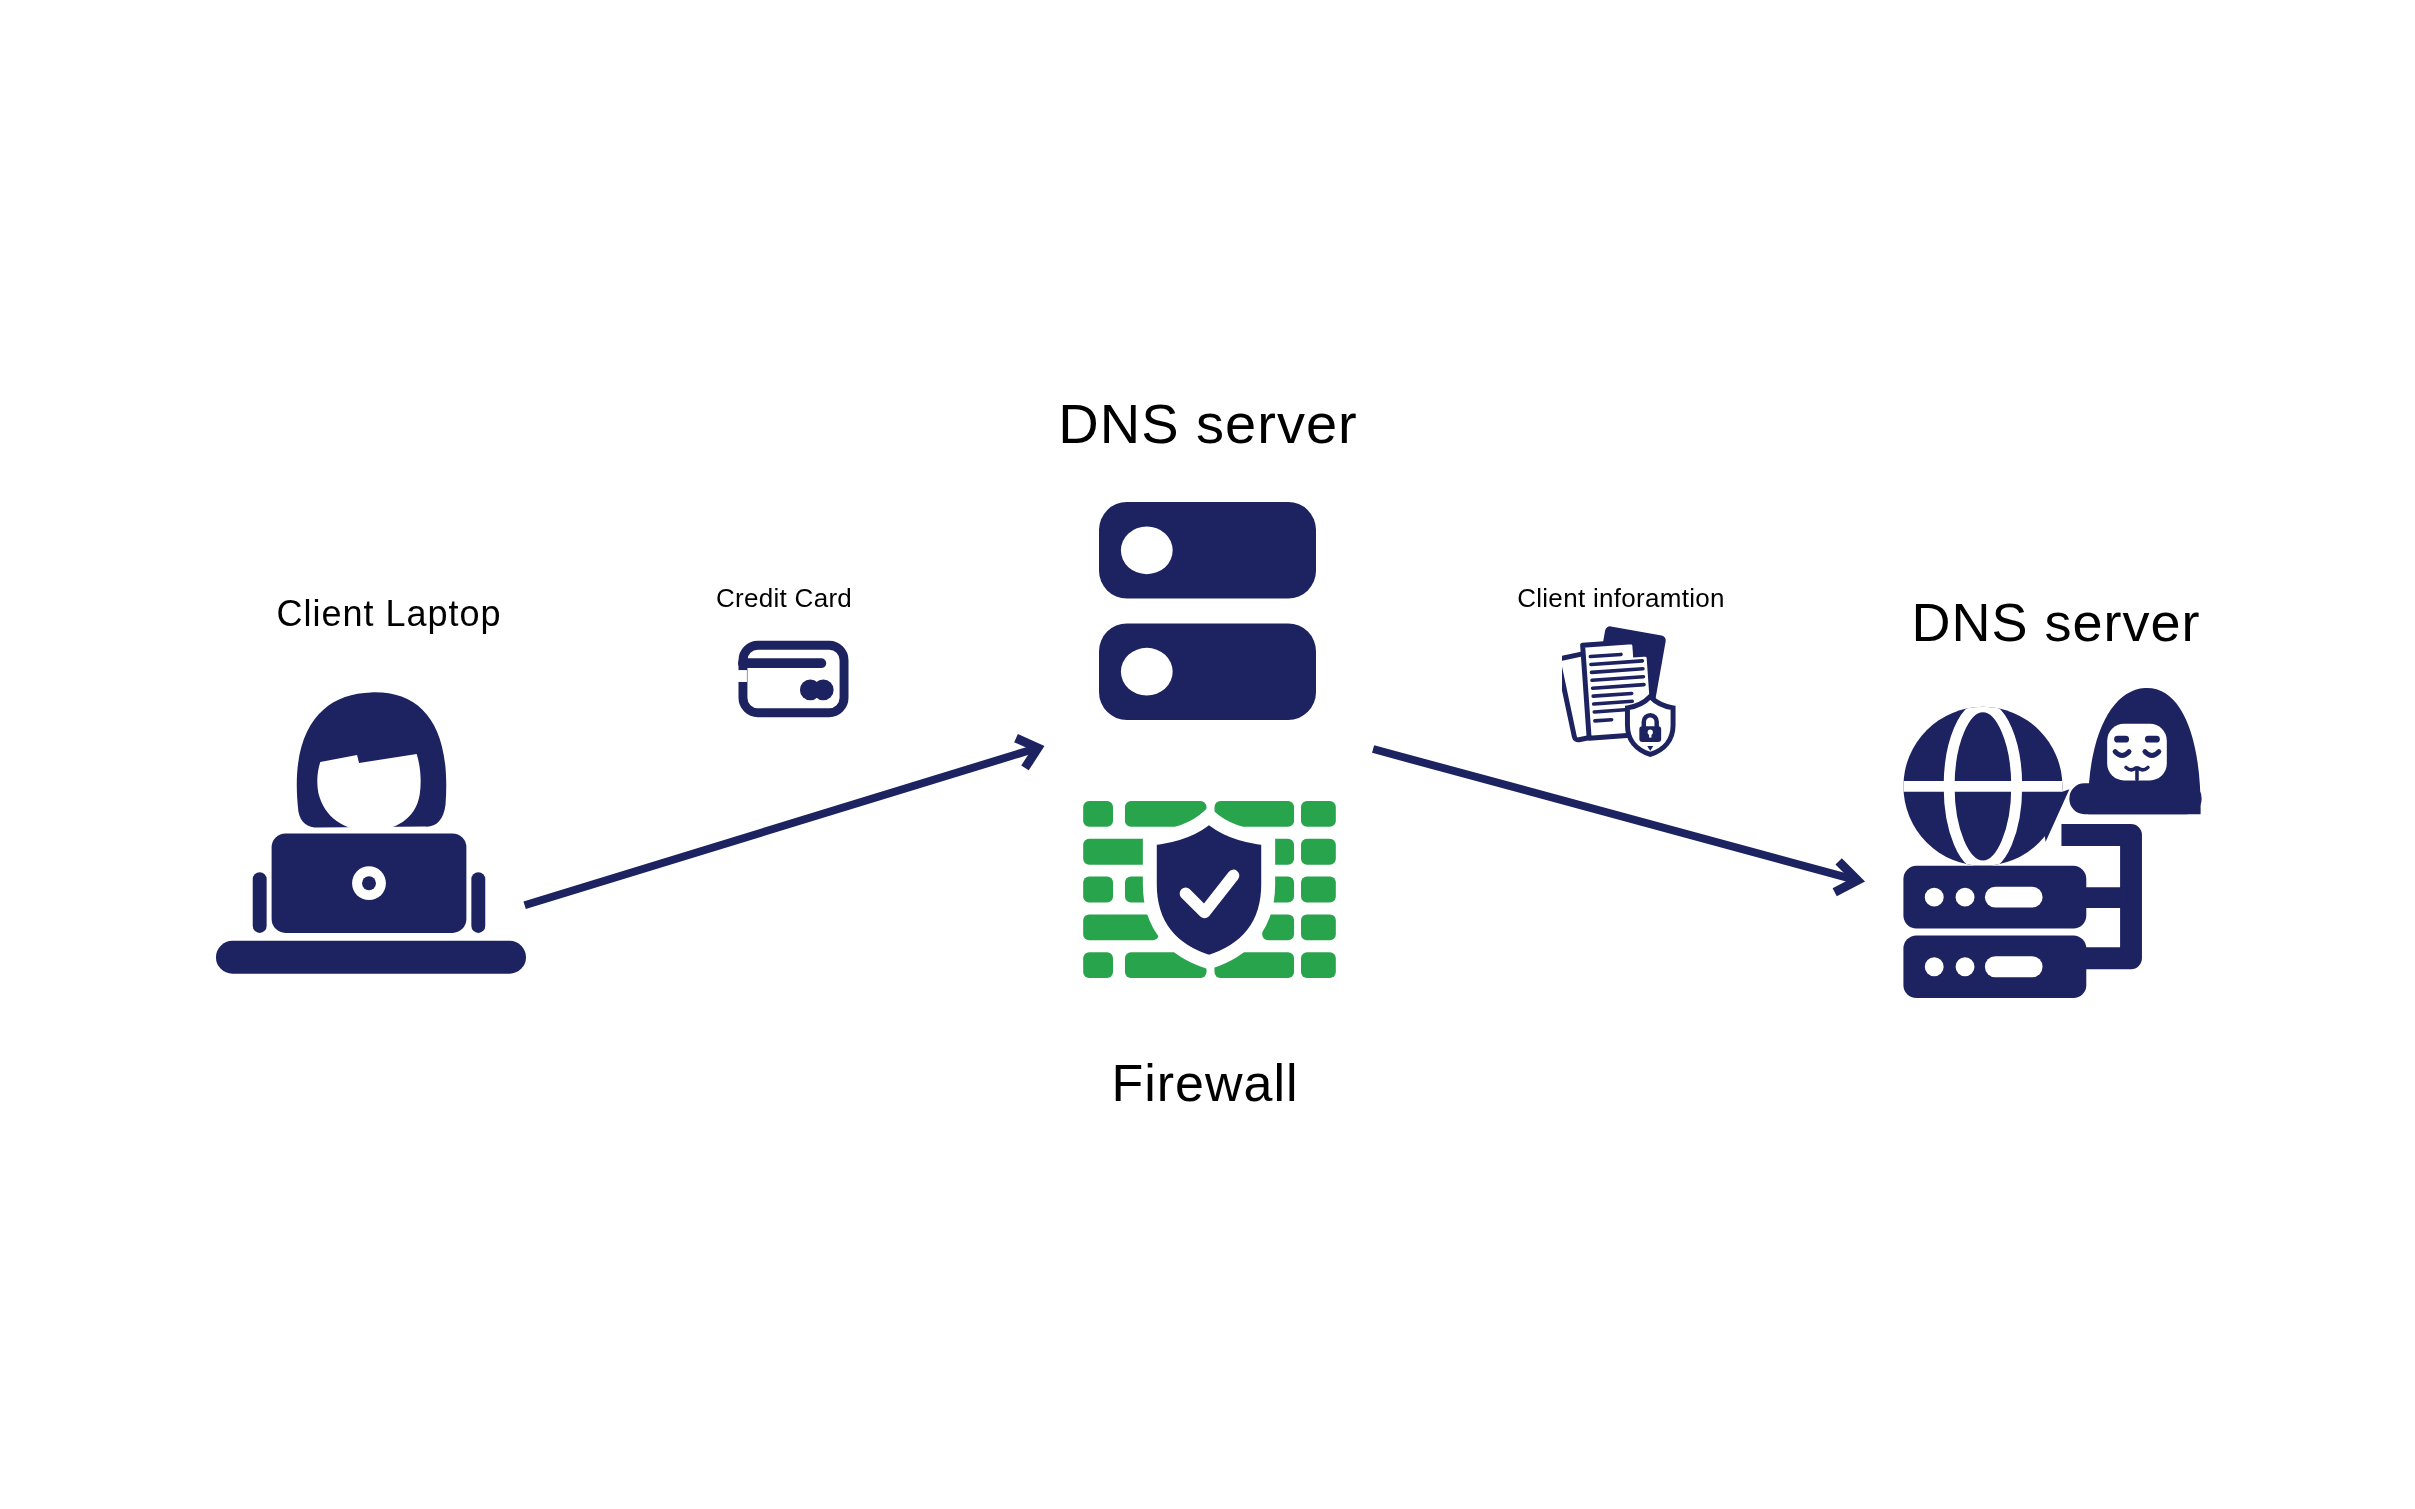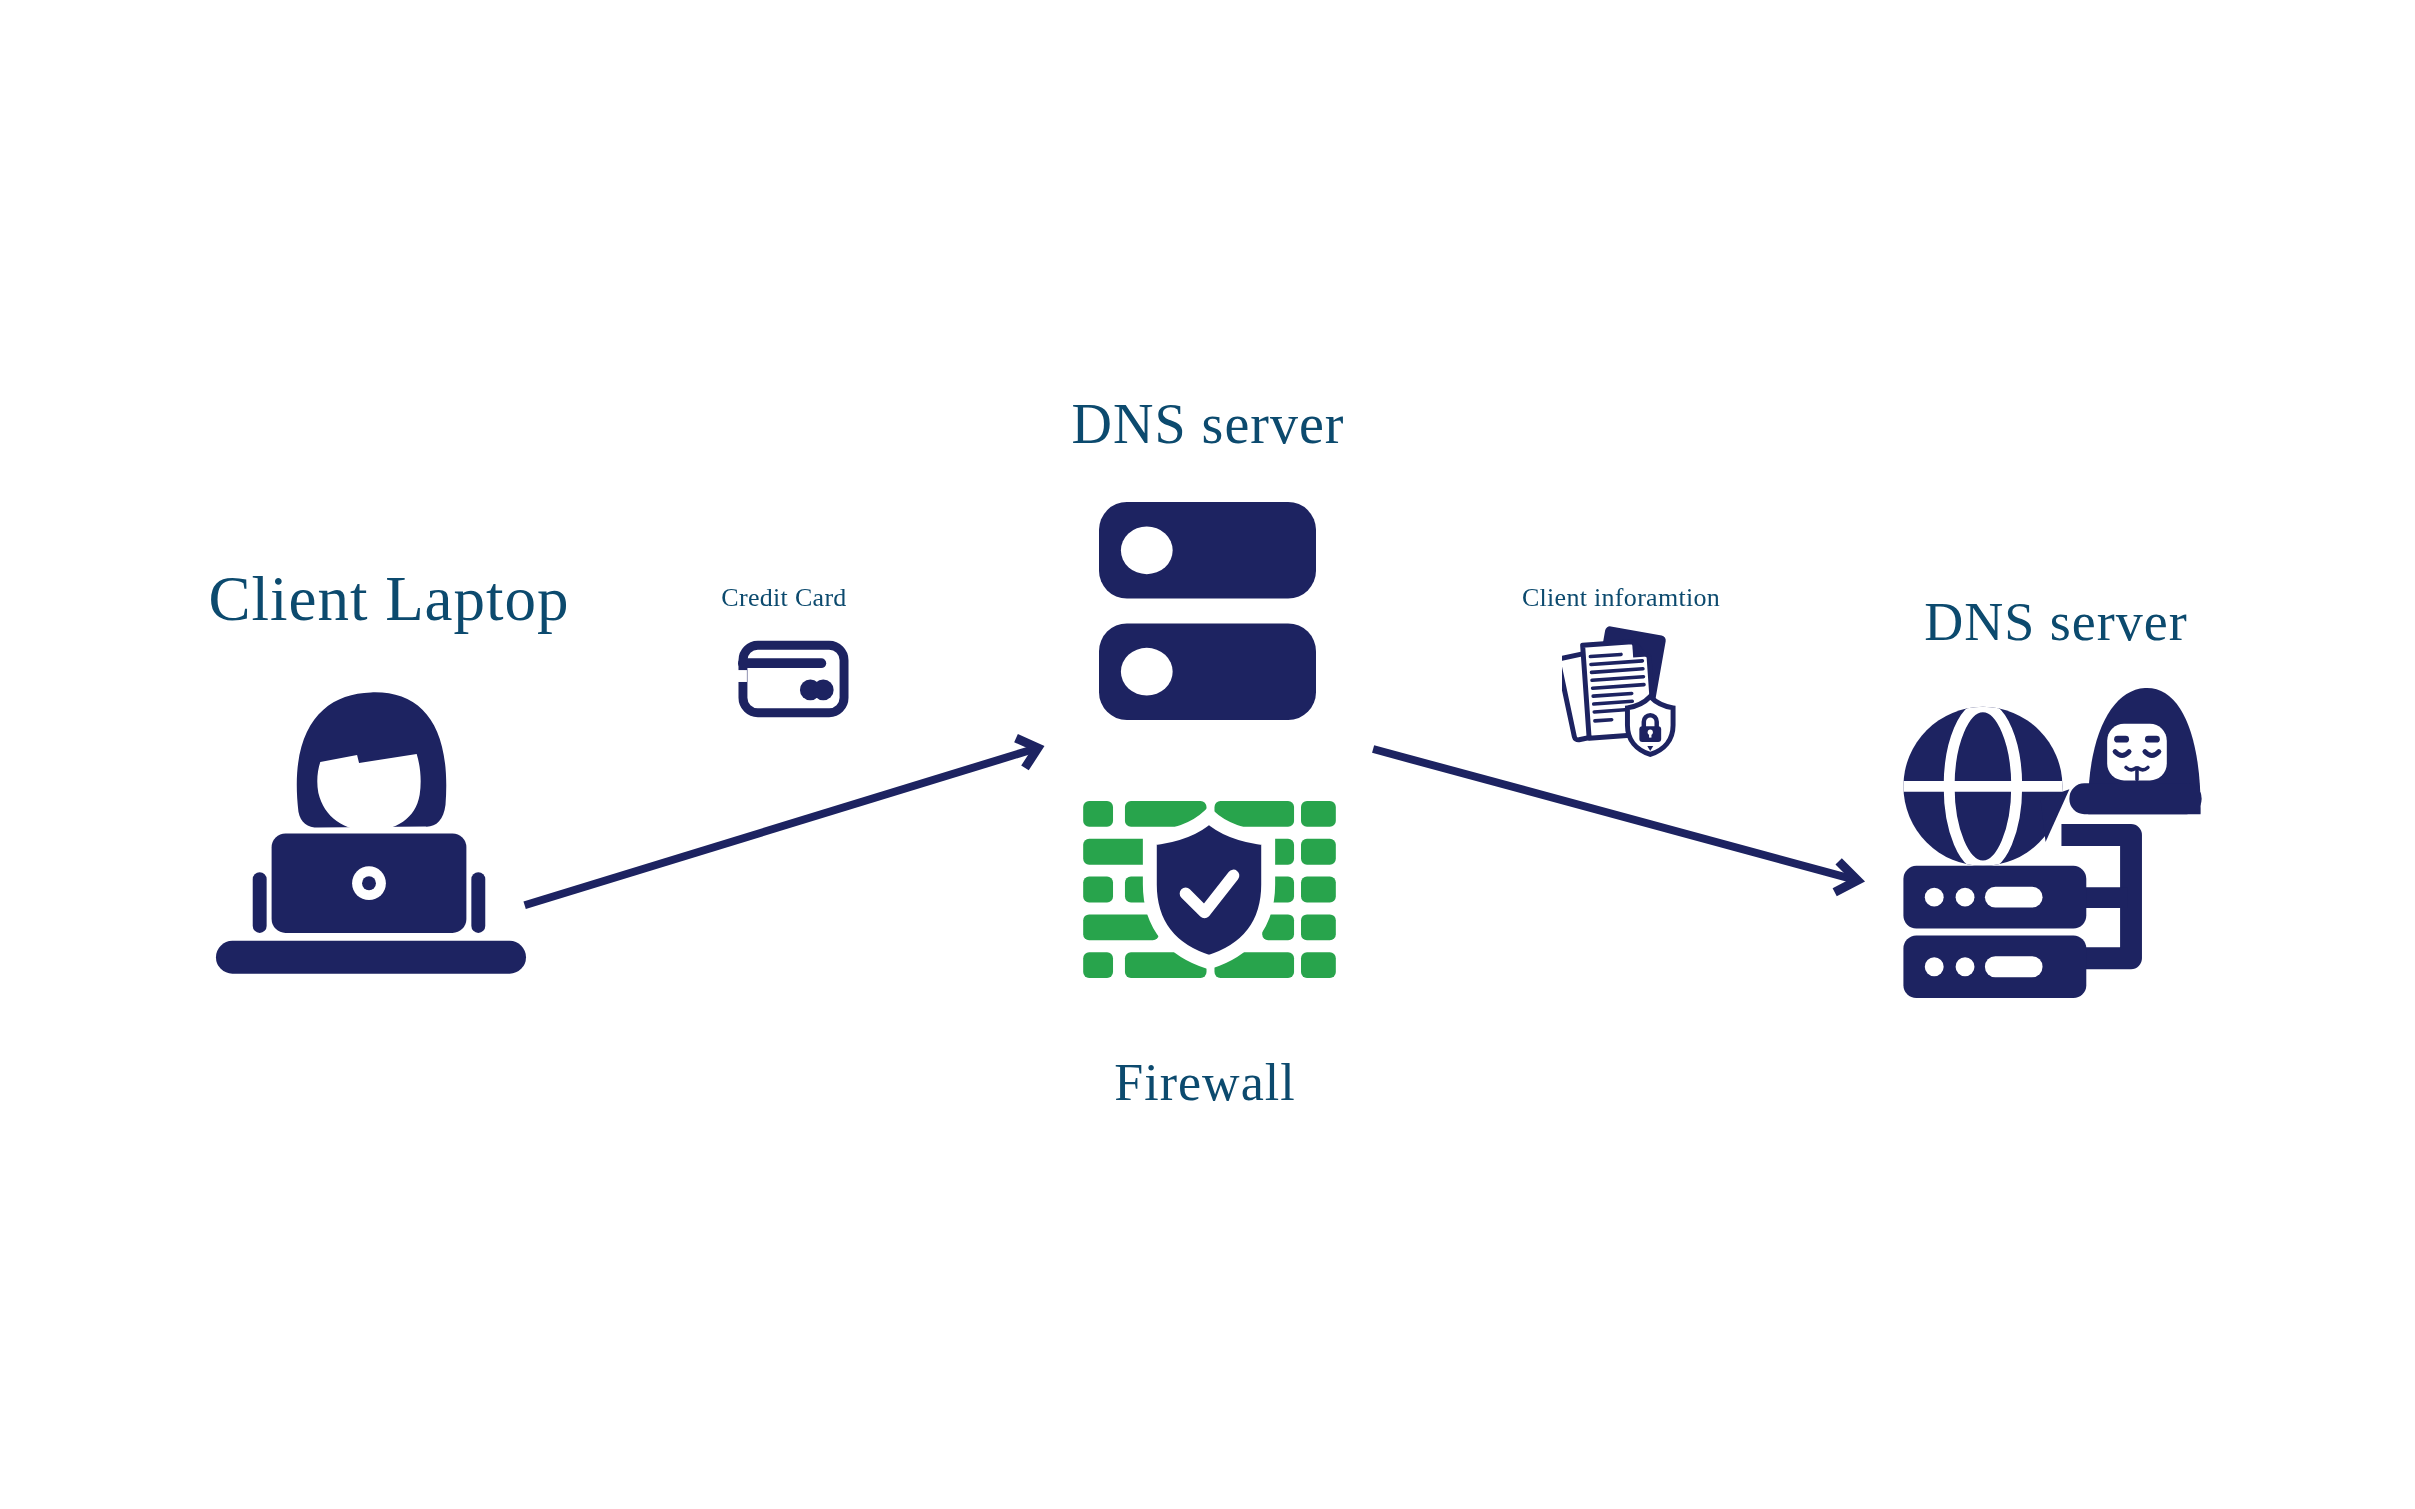--- a/index.html
+++ b/index.html
@@ -9,24 +9,23 @@
     height: 1509px;
     background: #ffffff;
     font-family: "Liberation Sans", sans-serif;
     overflow: hidden;
   }
   .abs { position: absolute; }
   .label {
     position: absolute;
     transform: translateX(-50%);
     white-space: nowrap;
-    color: #0c4a6e;
+    color: #000000;
     line-height: 1;
     text-align: center;
-    font-family: Liberation Serif, serif;
   }
   .label-lg { font-size: 54px; font-weight: 400; letter-spacing: 1px; }
   .label-md { font-size: 26px; font-weight: 400; letter-spacing: 0.3px; }
   svg { display: block; }
 </style>
 </head>
 <body>
 
 <div class="canvas">
 
@@ -36,21 +35,21 @@
         <line x1="527" y1="910" x2="1039" y2="753" stroke-width="8"></line>
         <path d="M1021,742 L1043,752 L1030,772" stroke-width="9"></path>
       </g>
       <g>
         <line x1="1380" y1="753" x2="1863" y2="884" stroke-width="8"></line>
         <path d="M1848,866 L1867,885 L1844,897" stroke-width="9"></path>
       </g>
     </g>
   </svg>
 
-  <div class="label label-lg" style="left:389px; top:568px; font-size:63px;">Client Laptop</div>
+  <div class="label label-lg" style="left:389px; top:596px; font-size:36px;">Client Laptop</div>
 
   <svg class="abs" style="left:209px; top:687px;" width="318" height="299" viewBox="0 0 320 300">
     <g fill="#1d2361">
       <path d="M90,125 C80,40 116,6 163,5 C214,3 244,38 238,118 C236,134 228,141 217,140 L110,141 C99,141 92,136 90,125 Z"></path>
       <path d="M112,75 L149,68 L151,76 L209,67 C213,80 214,95 212,108 C208,132 188,144 162,145 C136,144 116,131 110,106 C108,95 109,84 112,75 Z" fill="#ffffff"></path>
       <rect x="63" y="147" width="196" height="100" rx="14"></rect>
       <circle cx="161" cy="197" r="17" fill="#ffffff"></circle>
       <circle cx="161" cy="197" r="7"></circle>
       <rect x="44" y="186" width="14" height="61" rx="7"></rect>
       <rect x="264" y="186" width="14" height="61" rx="7"></rect>

